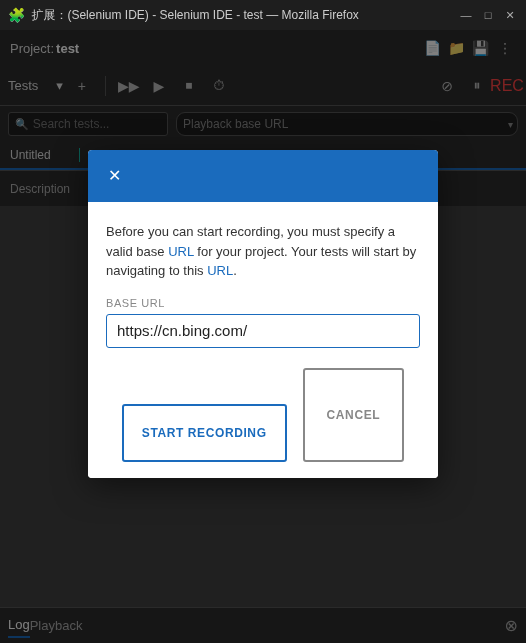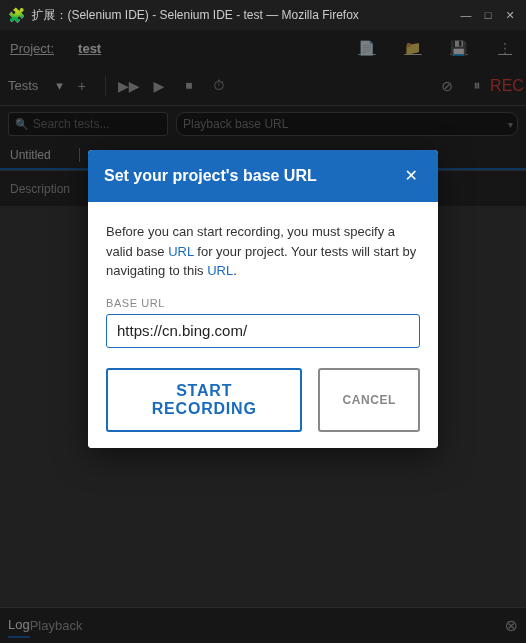--- a/index.html
+++ b/index.html
@@ -56,22 +56,21 @@
 
     
     .top-bar {
       background: #2d2d2d;
       height: 36px;
       display: flex;
       align-items: center;
       padding: 0 10px;
       color: #ddd;
       font-size: 13px;
-      gap: 24px;
-      text-decoration: underline;
+      gap: 2px;
     }
     .project-name { color: #fff; font-weight: bold; }
 
     
     .toolbar {
       background: #2d2d2d;
       height: 40px;
       display: flex;
       align-items: center;
       padding: 0 8px;
@@ -271,26 +270,27 @@
     }
     .modal-actions {
       display: flex;
       justify-content: center;
       gap: 16px;
     }
     .btn-start {
       background: #fff;
       border: 2px solid #1a6bbd;
       color: #1a6bbd;
-      font-size: 16px;
+      font-size: 12px;
       font-weight: bold;
       letter-spacing: 0.05em;
-      padding: 12px 18px;
+      padding: 20px 18px;
       border-radius: 3px;
       cursor: pointer;
+      margin-top: 36px;
     }
     .btn-cancel {
       background: #fff;
       border: 2px solid #888;
       color: #888;
       font-size: 12px;
       font-weight: bold;
       letter-spacing: 0.05em;
       padding: 8px 22px;
       border-radius: 3px;
@@ -377,21 +377,20 @@
     <span class="tab active">Log</span>
     <span class="tab">Playback</span>
     <div style="flex:1"></div>
     <span style="color:#aaa;font-size:16px;cursor:pointer;">⊗</span>
   </div>
 
   <div class="overlay"></div>
 
   <div class="modal">
     <div class="modal-header">
-      <span class="modal-title">Set your project's base URL</span>
       <button class="modal-close">✕</button>
     </div>
     <div class="modal-body">
       <p class="modal-desc">
         Before you can start recording, you must specify a valid base <span class="highlight">URL</span> for your project. Your tests will start by navigating to this <span class="highlight">URL</span>.
       </p>
       <div class="field-label">BASE URL</div>
       <input class="url-input" type="text" value="https://cn.bing.com/" style="">
       <div class="modal-actions">
         <button class="btn-start">START RECORDING</button>

